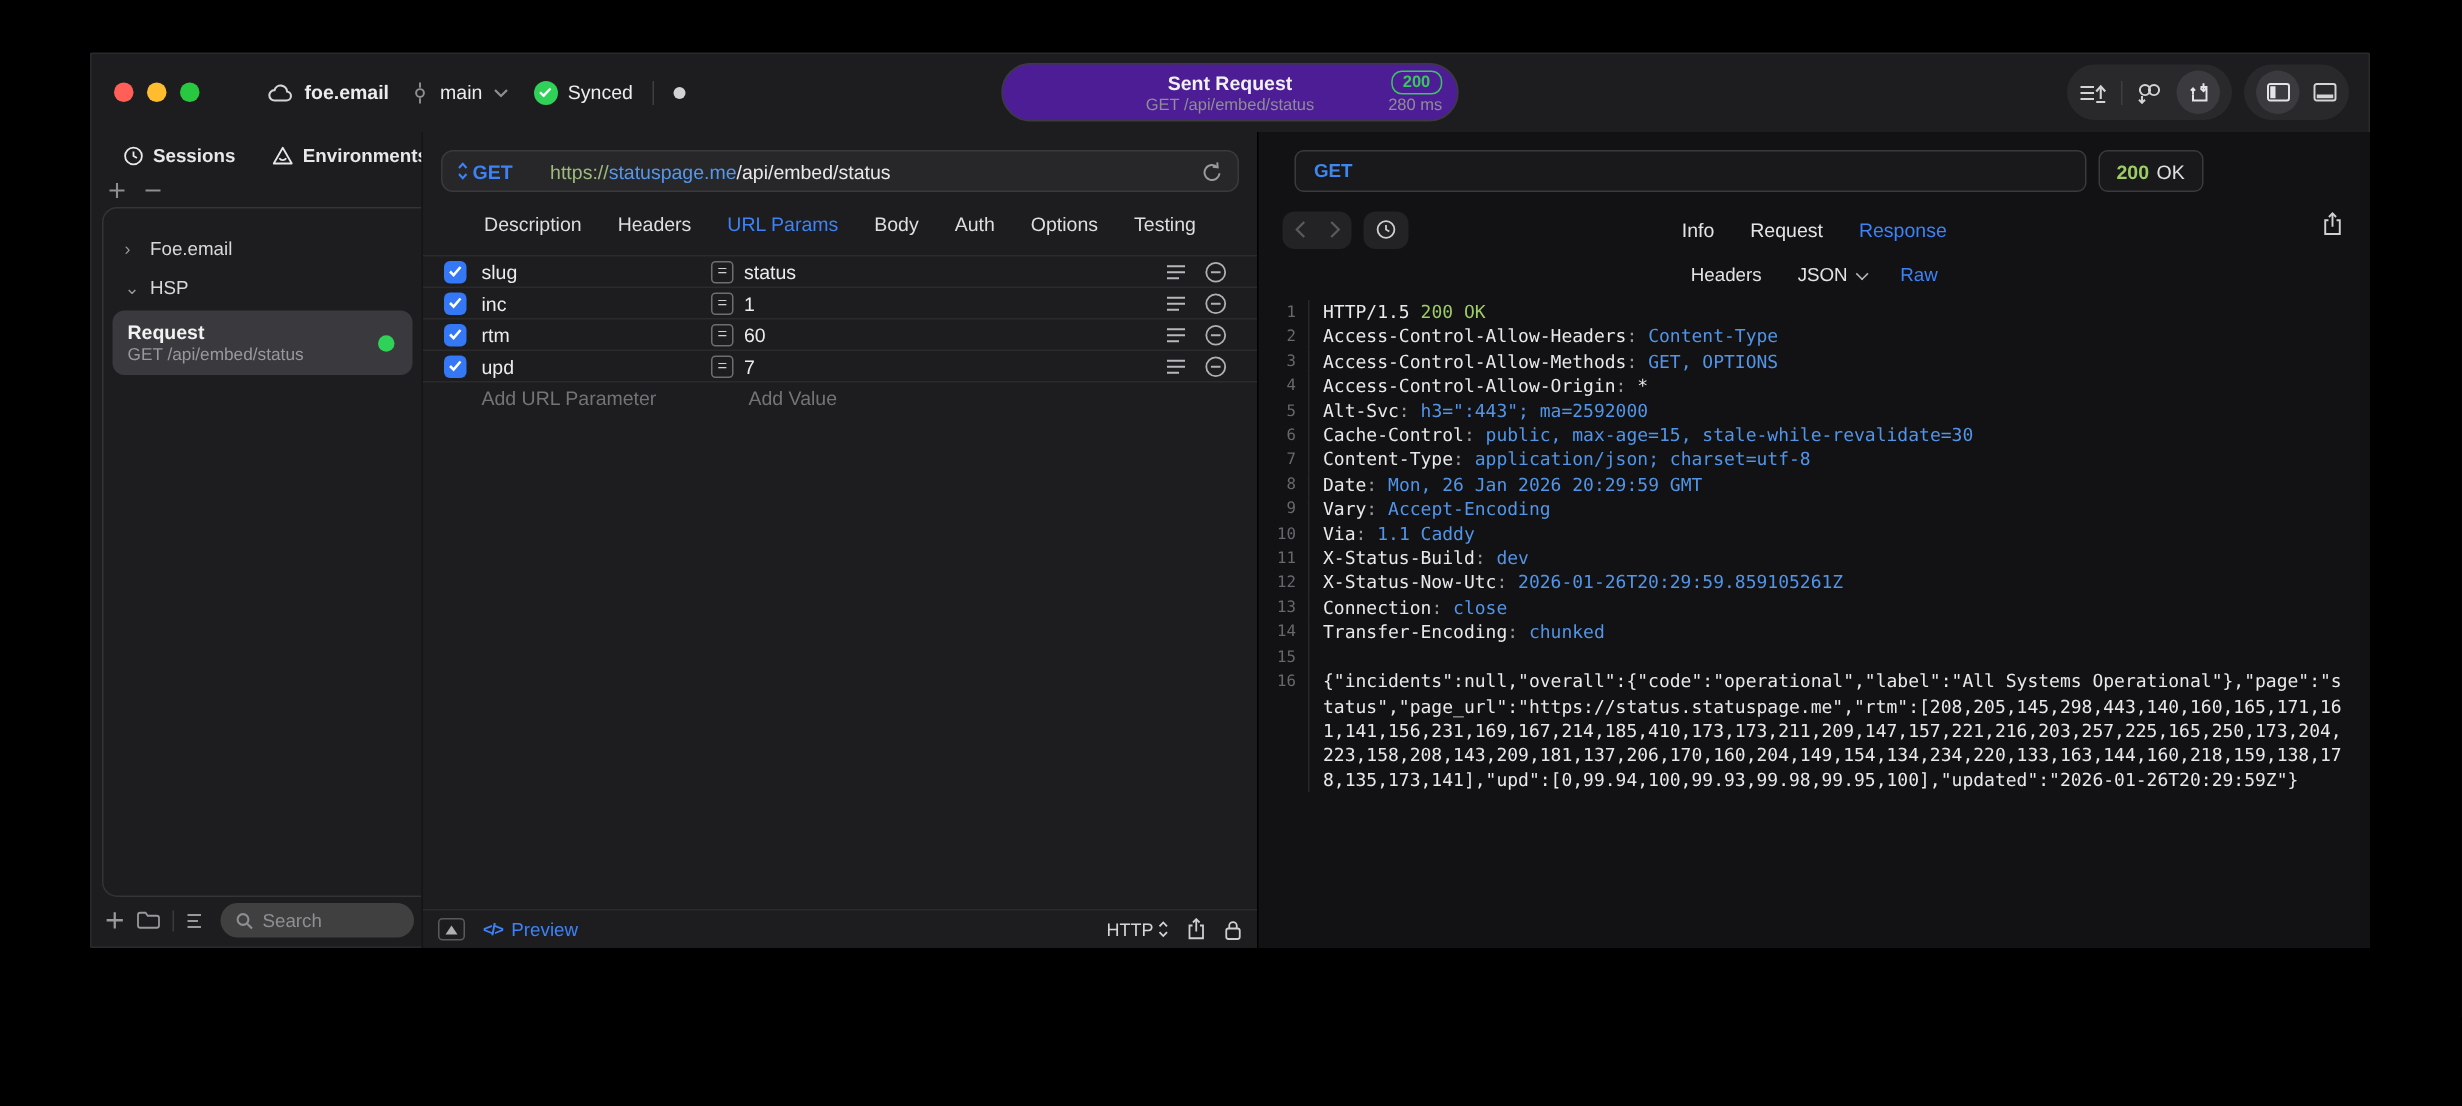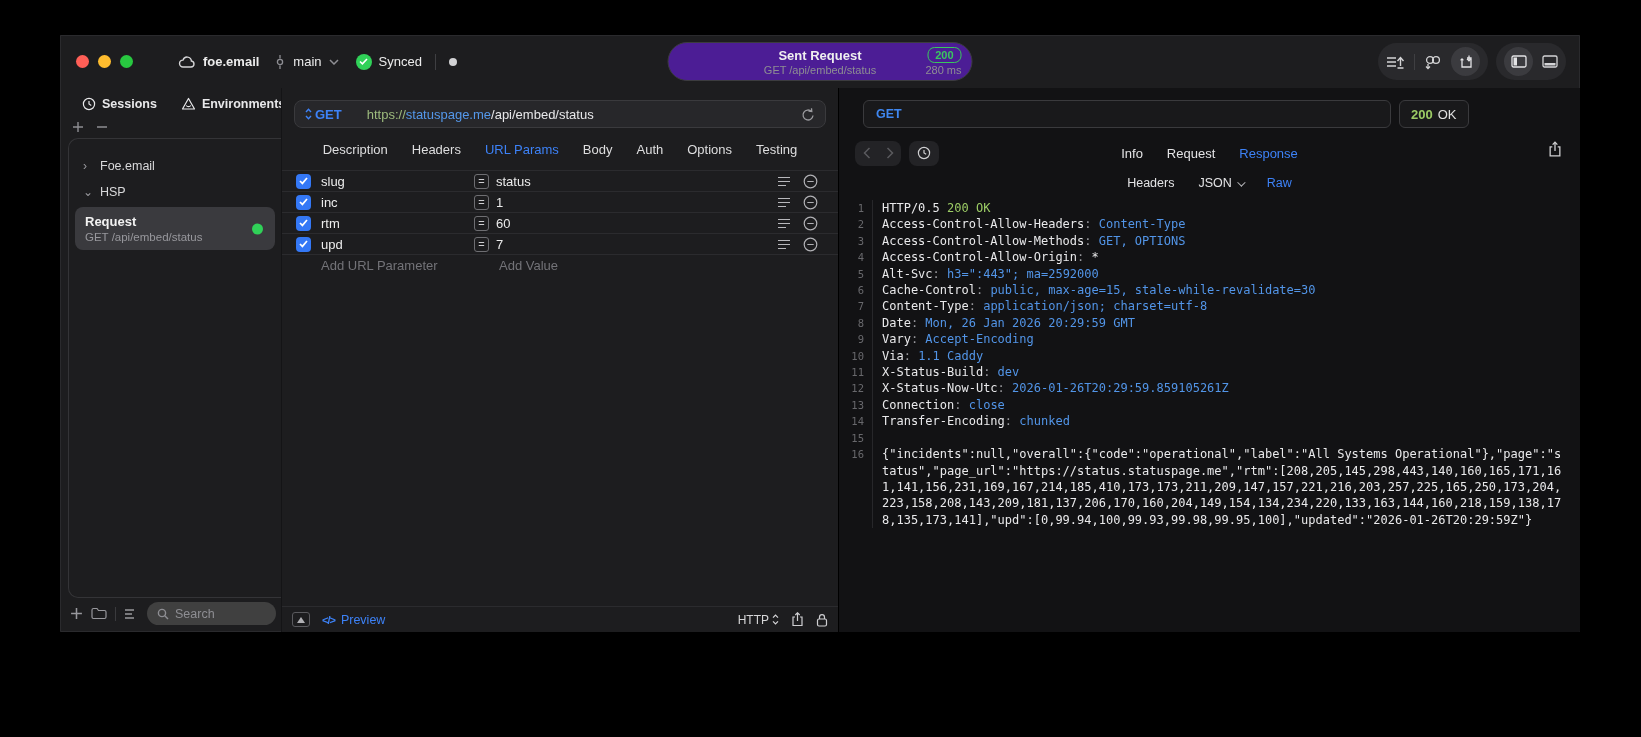--- a/index.html
+++ b/index.html
@@ -524,21 +524,21 @@
 
           <span class="tab has-caret">JSON</span>
 
           <span class="tab active">Raw</span>
         </div>
 
       <div class="code-area">
 
           <div class="code-line">
             <span class="ln">1</span>
-            <span class="ctext"><span class="hname">HTTP/0.5</span><span class="hsep"> </span><span class="hval green">200 OK</span></span>
+            <span class="ctext"><span class="hname">HTTP/1.5</span><span class="hsep"> </span><span class="hval green">200 OK</span></span>
           </div>
 
           <div class="code-line">
             <span class="ln">2</span>
             <span class="ctext"><span class="hname">Access-Control-Allow-Headers</span><span class="hsep">: </span><span class="hval blue">Content-Type</span></span>
           </div>
 
           <div class="code-line">
             <span class="ln">3</span>
             <span class="ctext"><span class="hname">Access-Control-Allow-Methods</span><span class="hsep">: </span><span class="hval blue">GET, OPTIONS</span></span>

